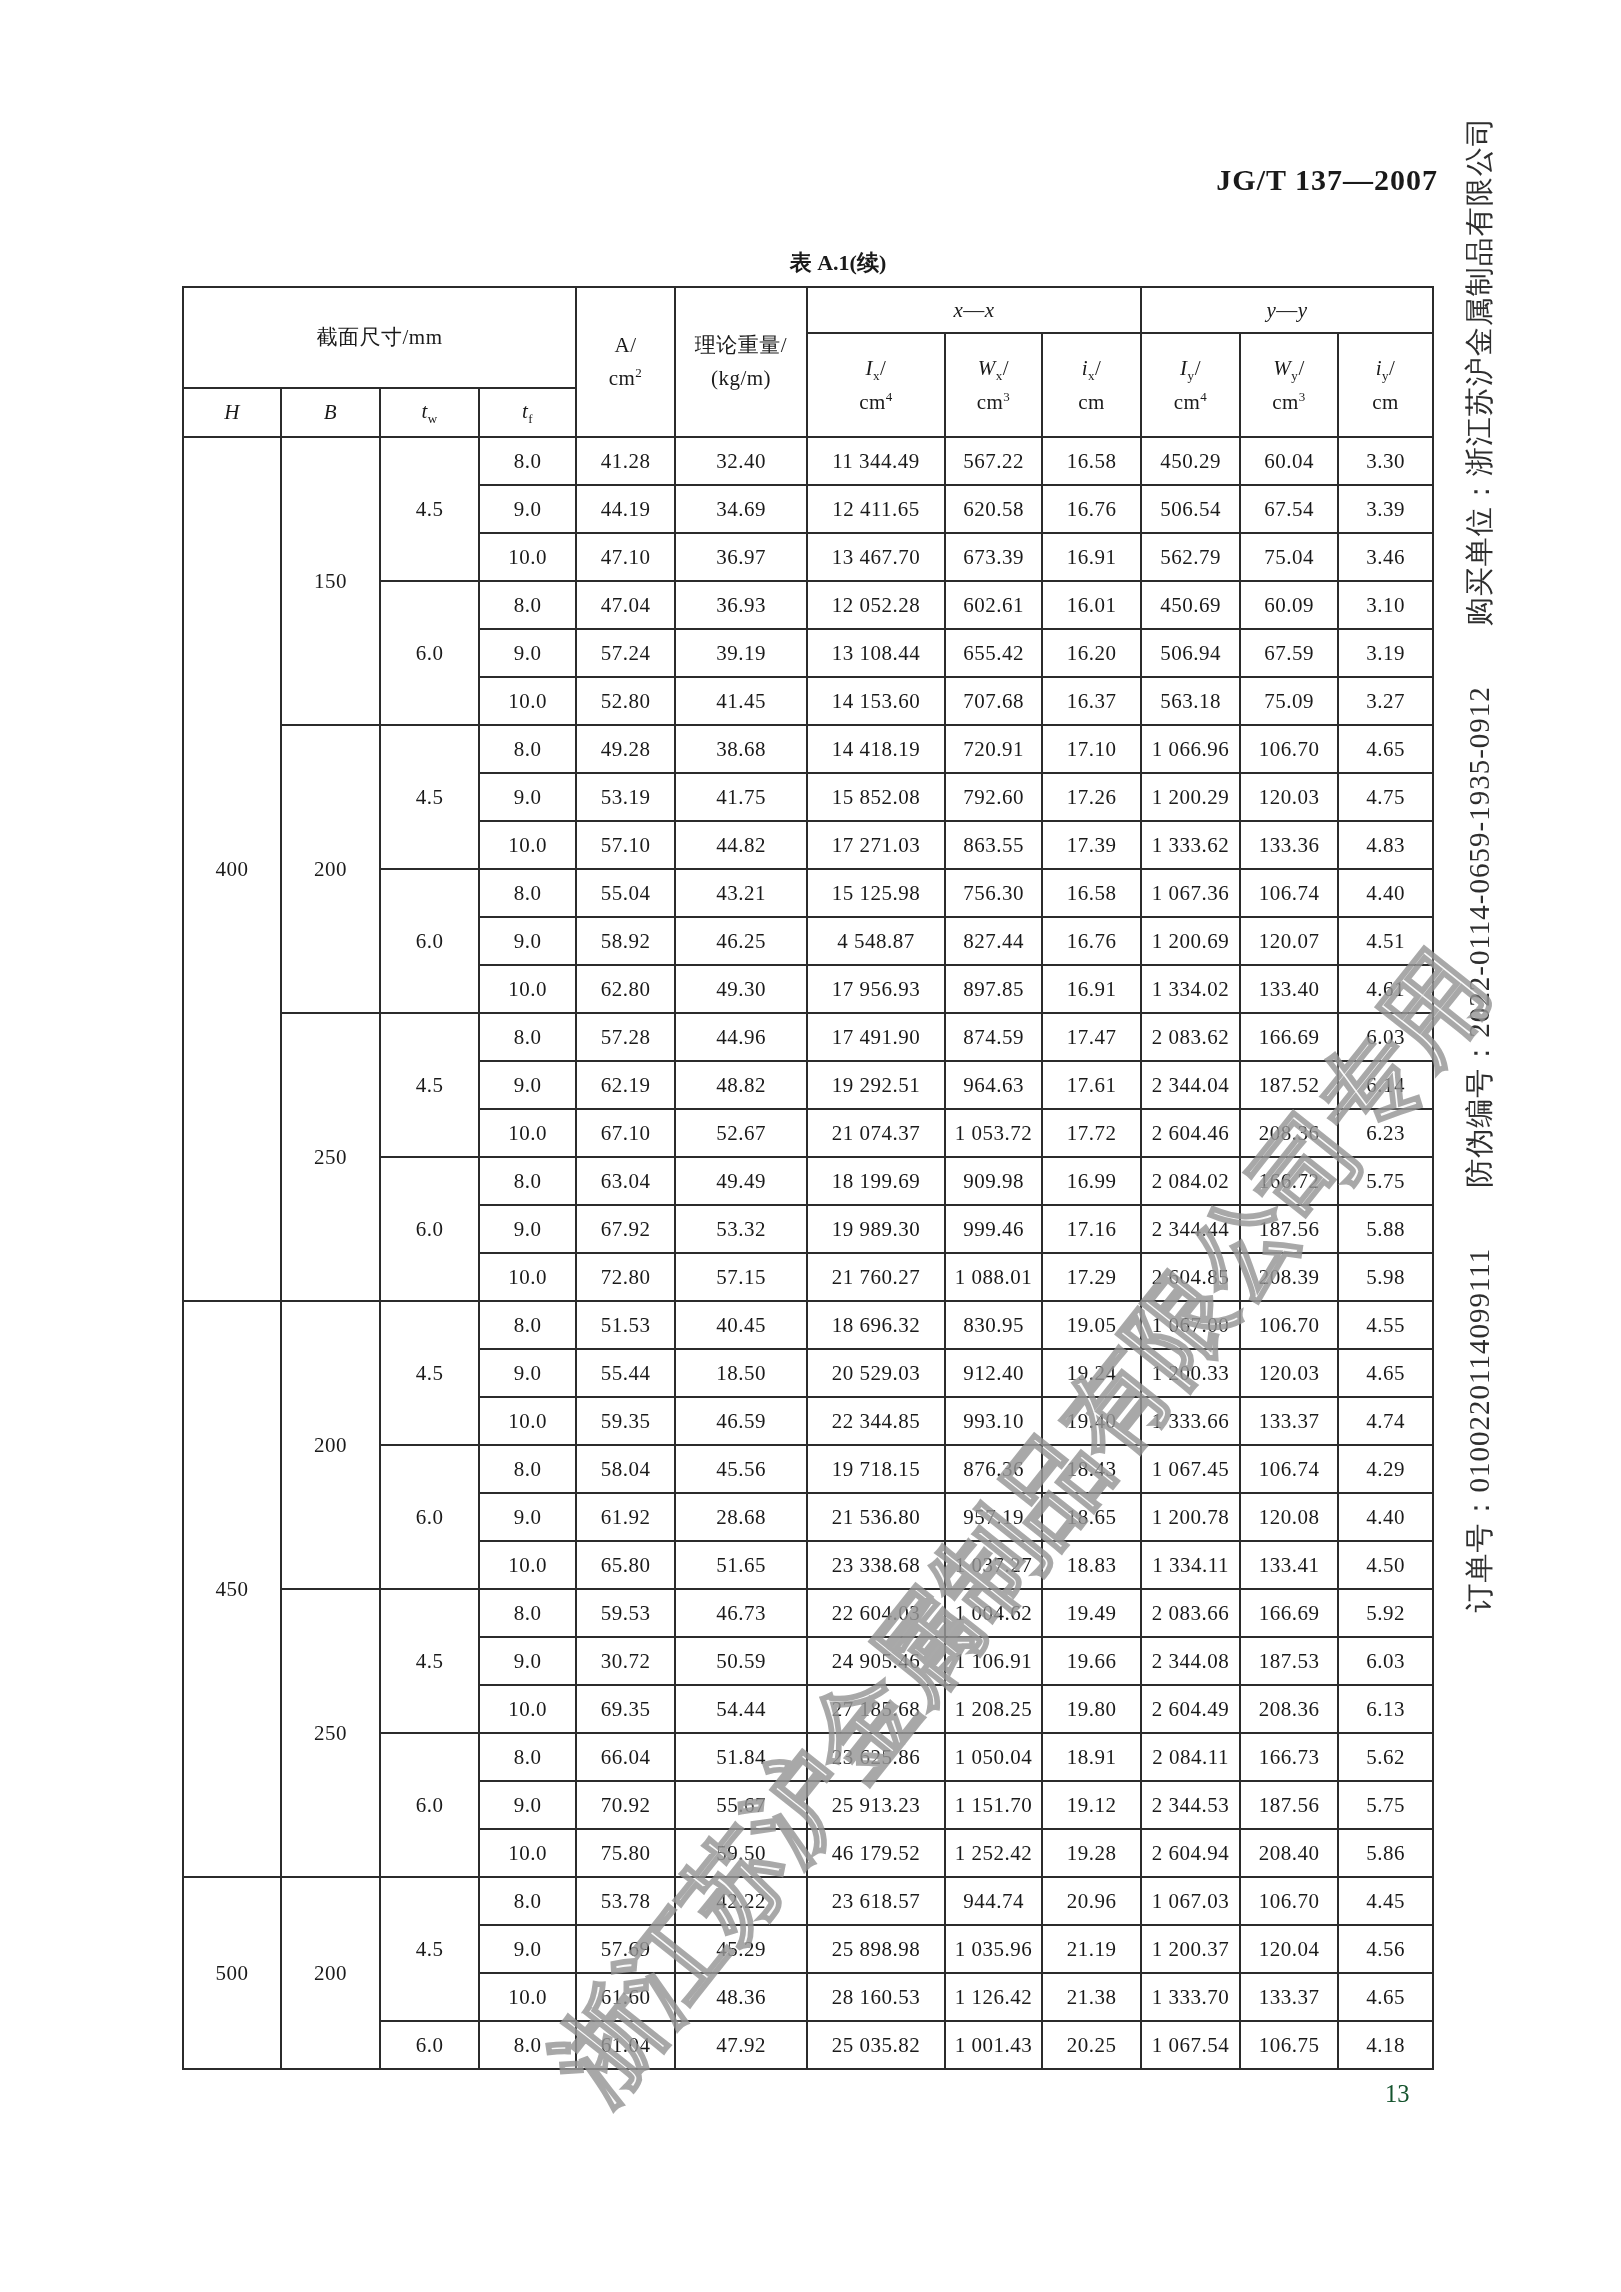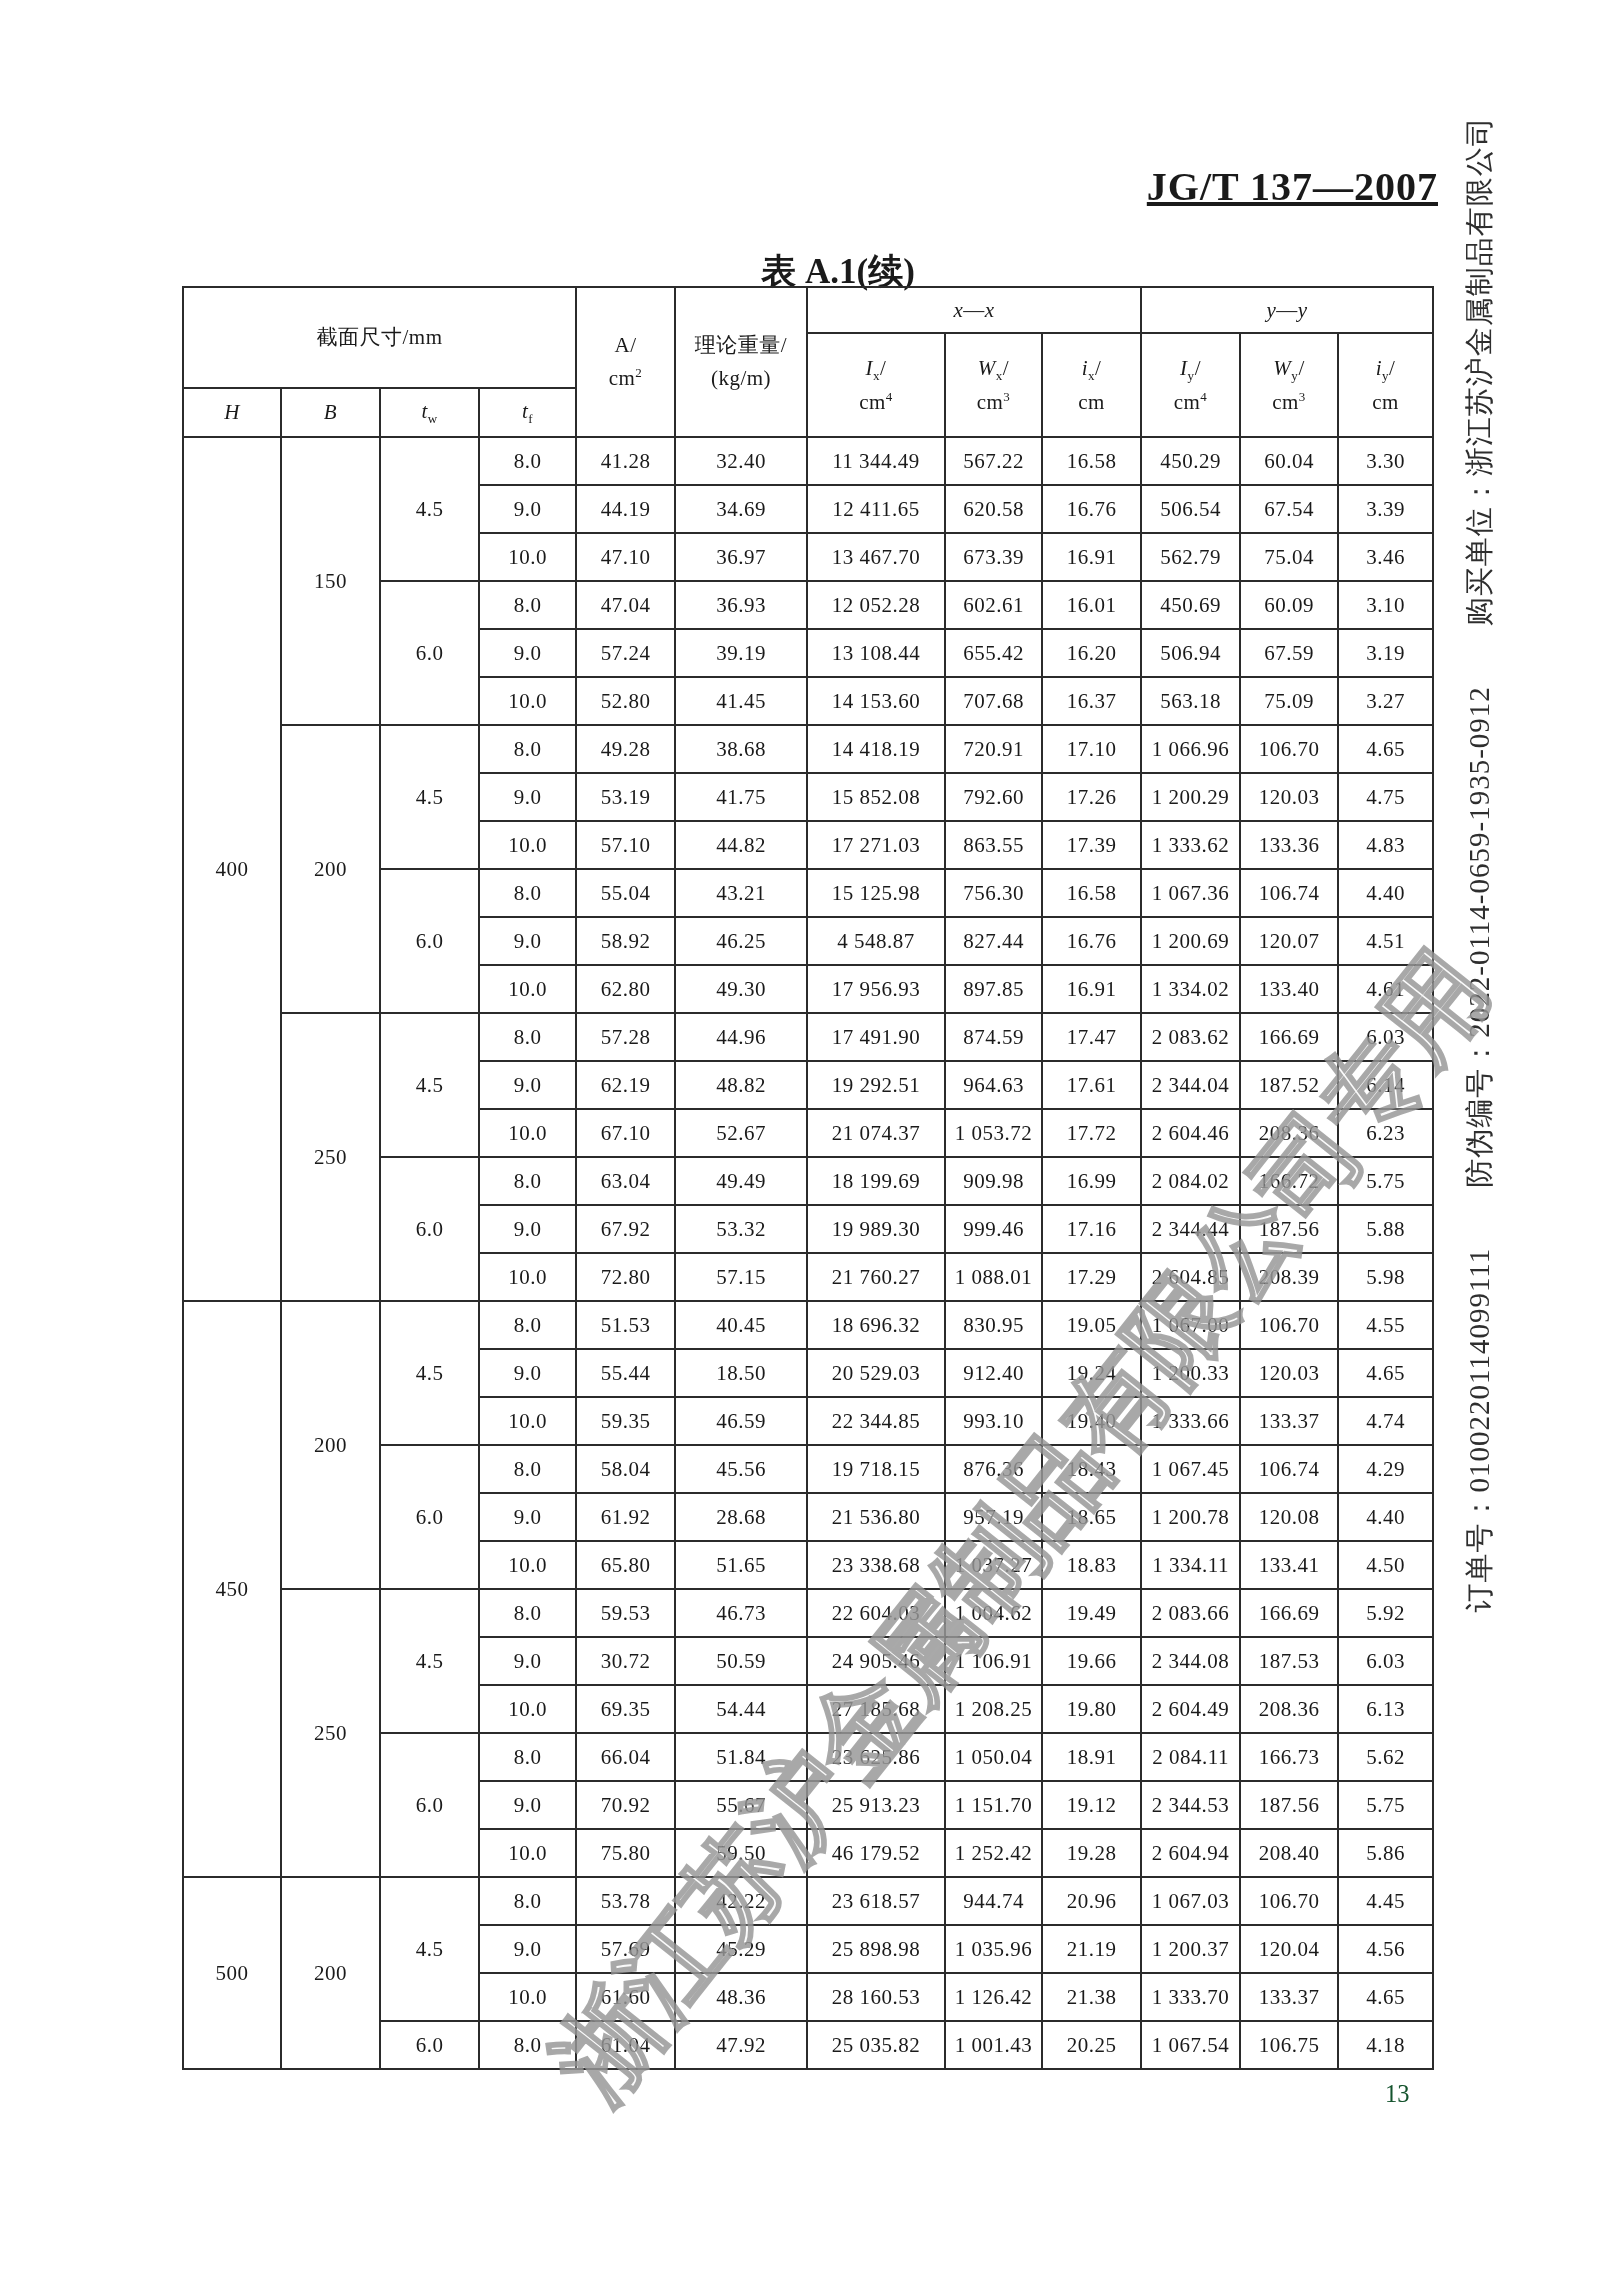--- a/index.html
+++ b/index.html
@@ -3,28 +3,27 @@
 <meta charset="utf-8">
 <style>
   html,body { margin:0; padding:0; background:#9a9a9a; }
   .page {
     position:relative; width:1621px; height:2293px; margin:0 auto;
     background:#ffffff; overflow:hidden; color:#1a1a1a;
     font-family:"Liberation Serif","DejaVu Serif",serif;
   }
   .std-code {
     position:absolute; top:163px; right:183px;
-    font-size:40px; font-weight:bold; letter-spacing:1px;
+    font-size:30px; font-weight:bold; letter-spacing:1px;
     font-family:"Liberation Serif","DejaVu Serif",serif;
-    text-decoration:underline;
   }
   .table-title {
     position:absolute; top:248px; left:182px; width:1251px;
     text-align:center; padding-left:61px; box-sizing:border-box;
-    font-size:35px; font-weight:bold;
+    font-size:22px; font-weight:bold;
   }
   .table-wrap { position:absolute; top:286px; left:182px; }
   table.props {
     border-collapse:collapse; table-layout:fixed; width:1251px;
     border:2.9px solid #1f1f1f;
   }
   table.props th, table.props td {
     border:2px solid #2b2b2b; text-align:center; vertical-align:middle;
     padding:0; font-weight:normal; font-size:21px; letter-spacing:0.5px;
     overflow:hidden; white-space:pre-line; line-height:1.55;

